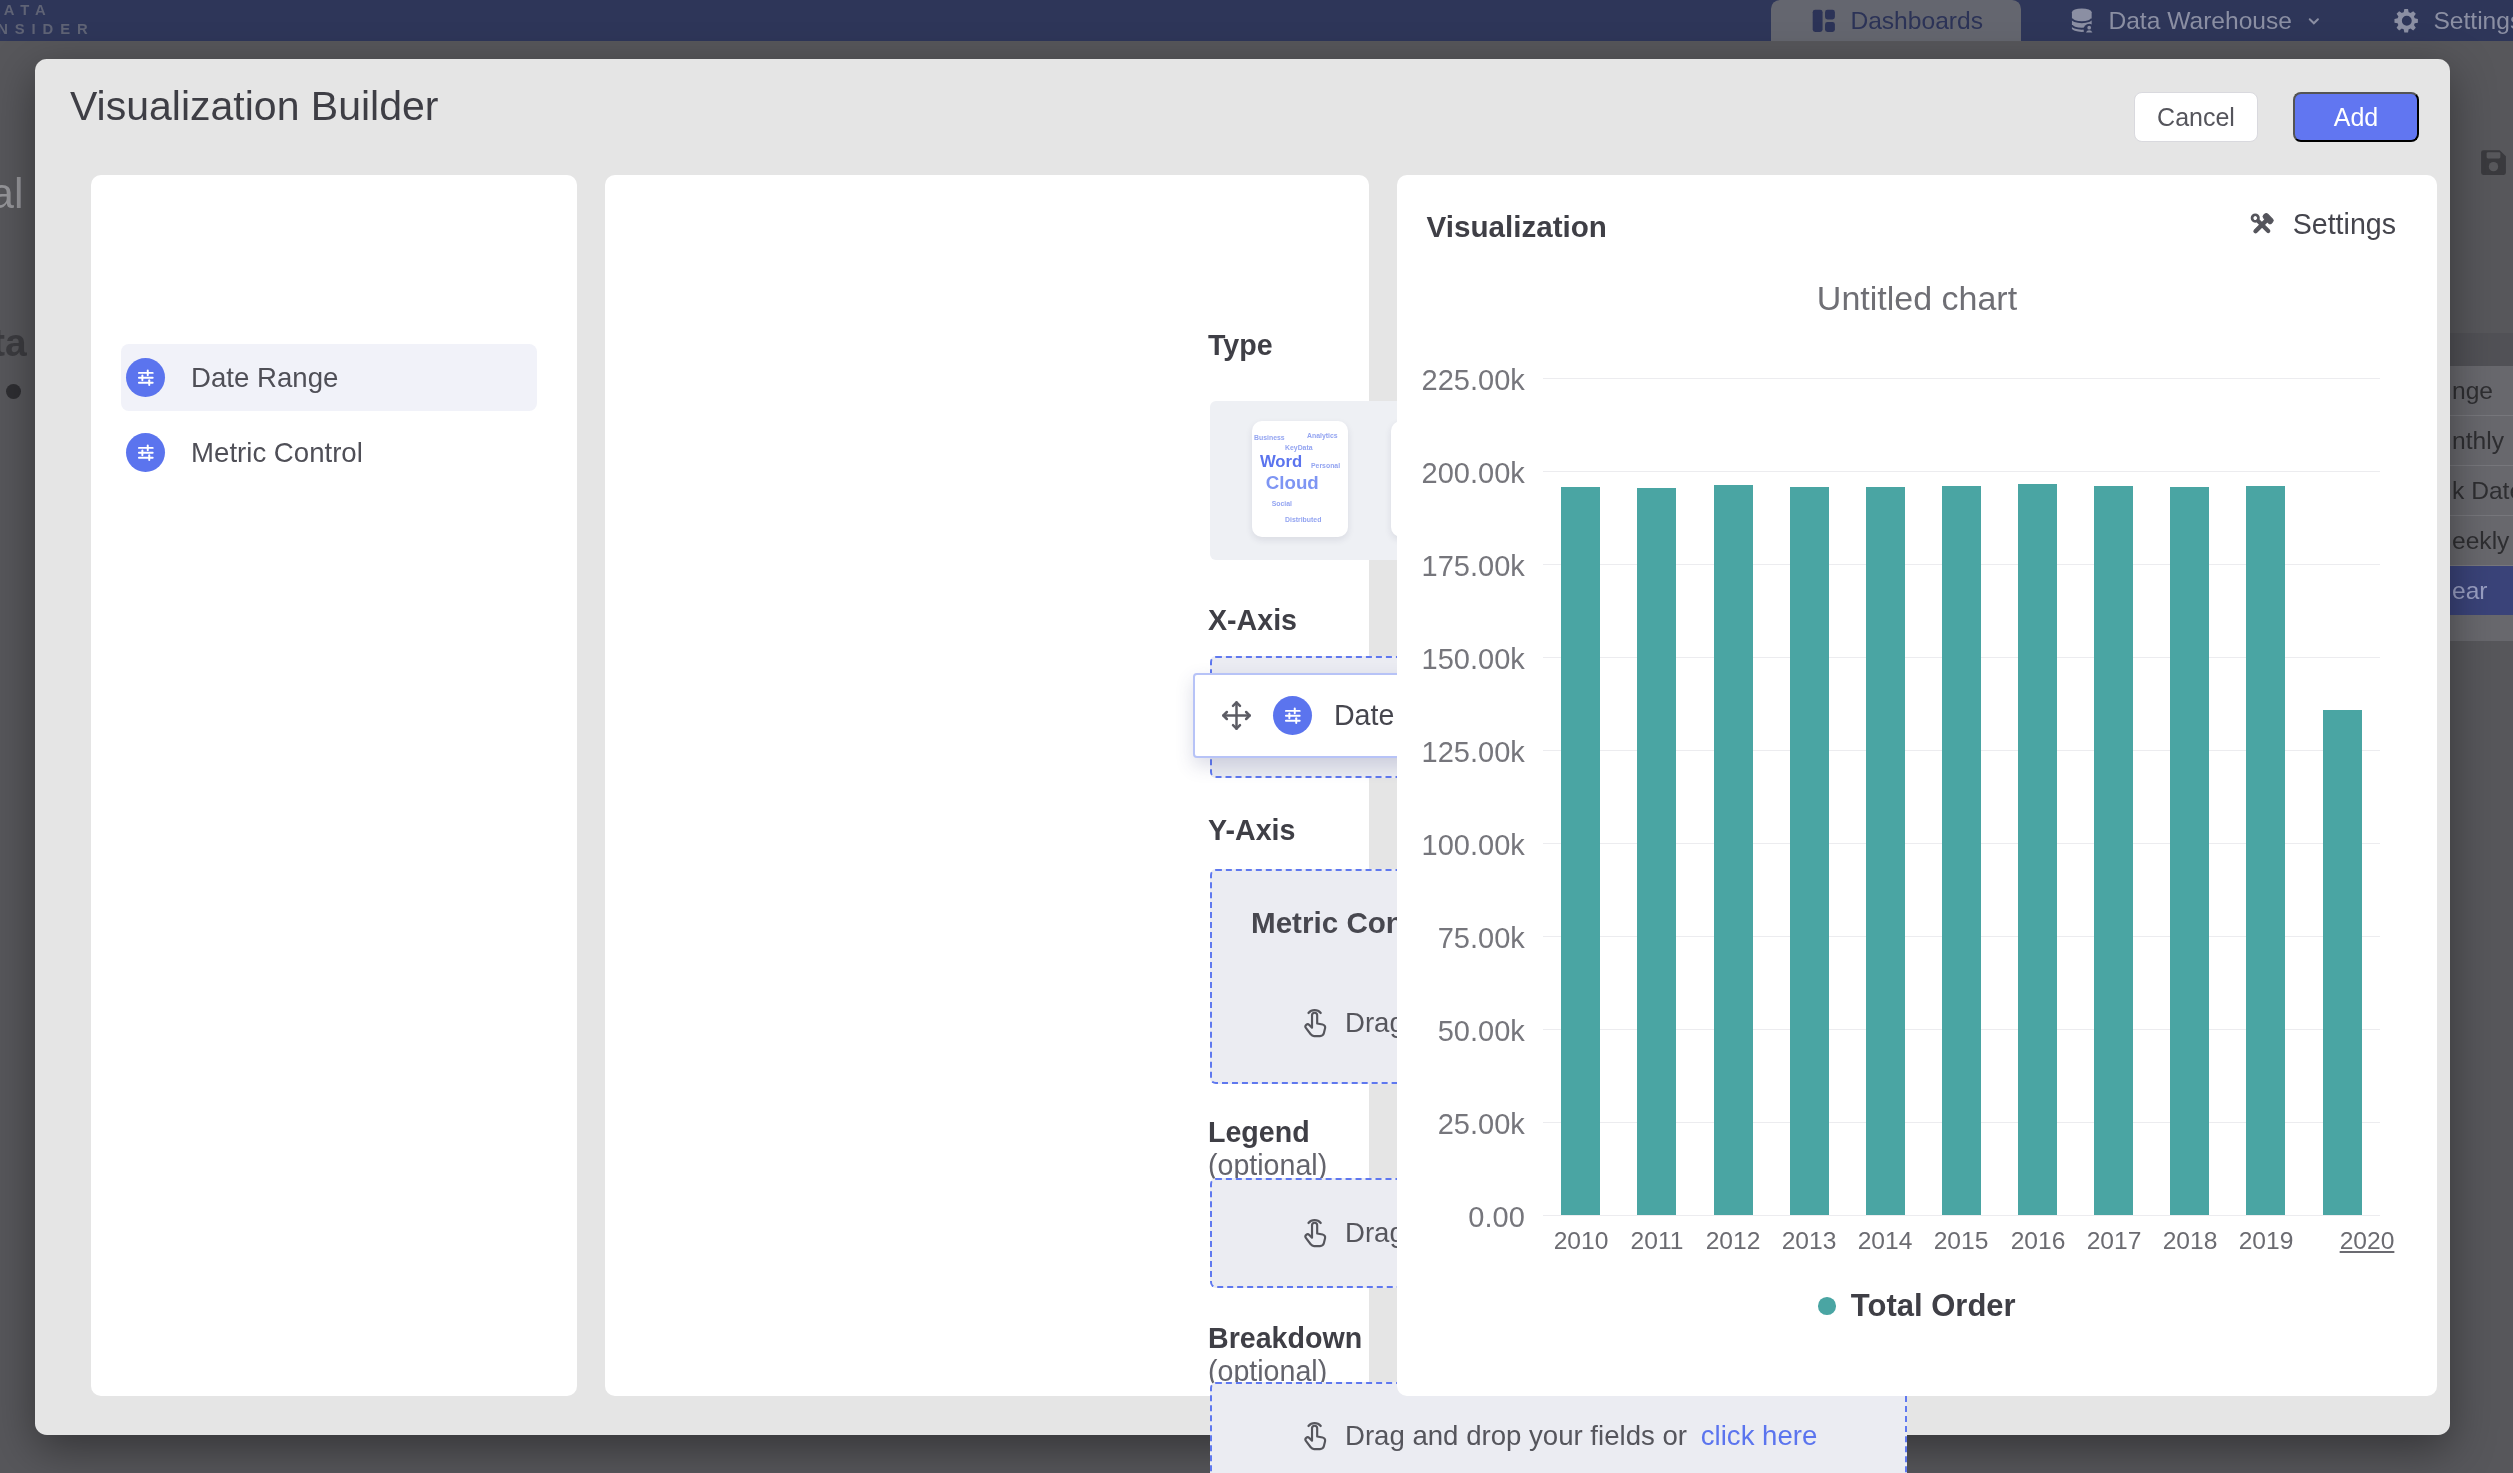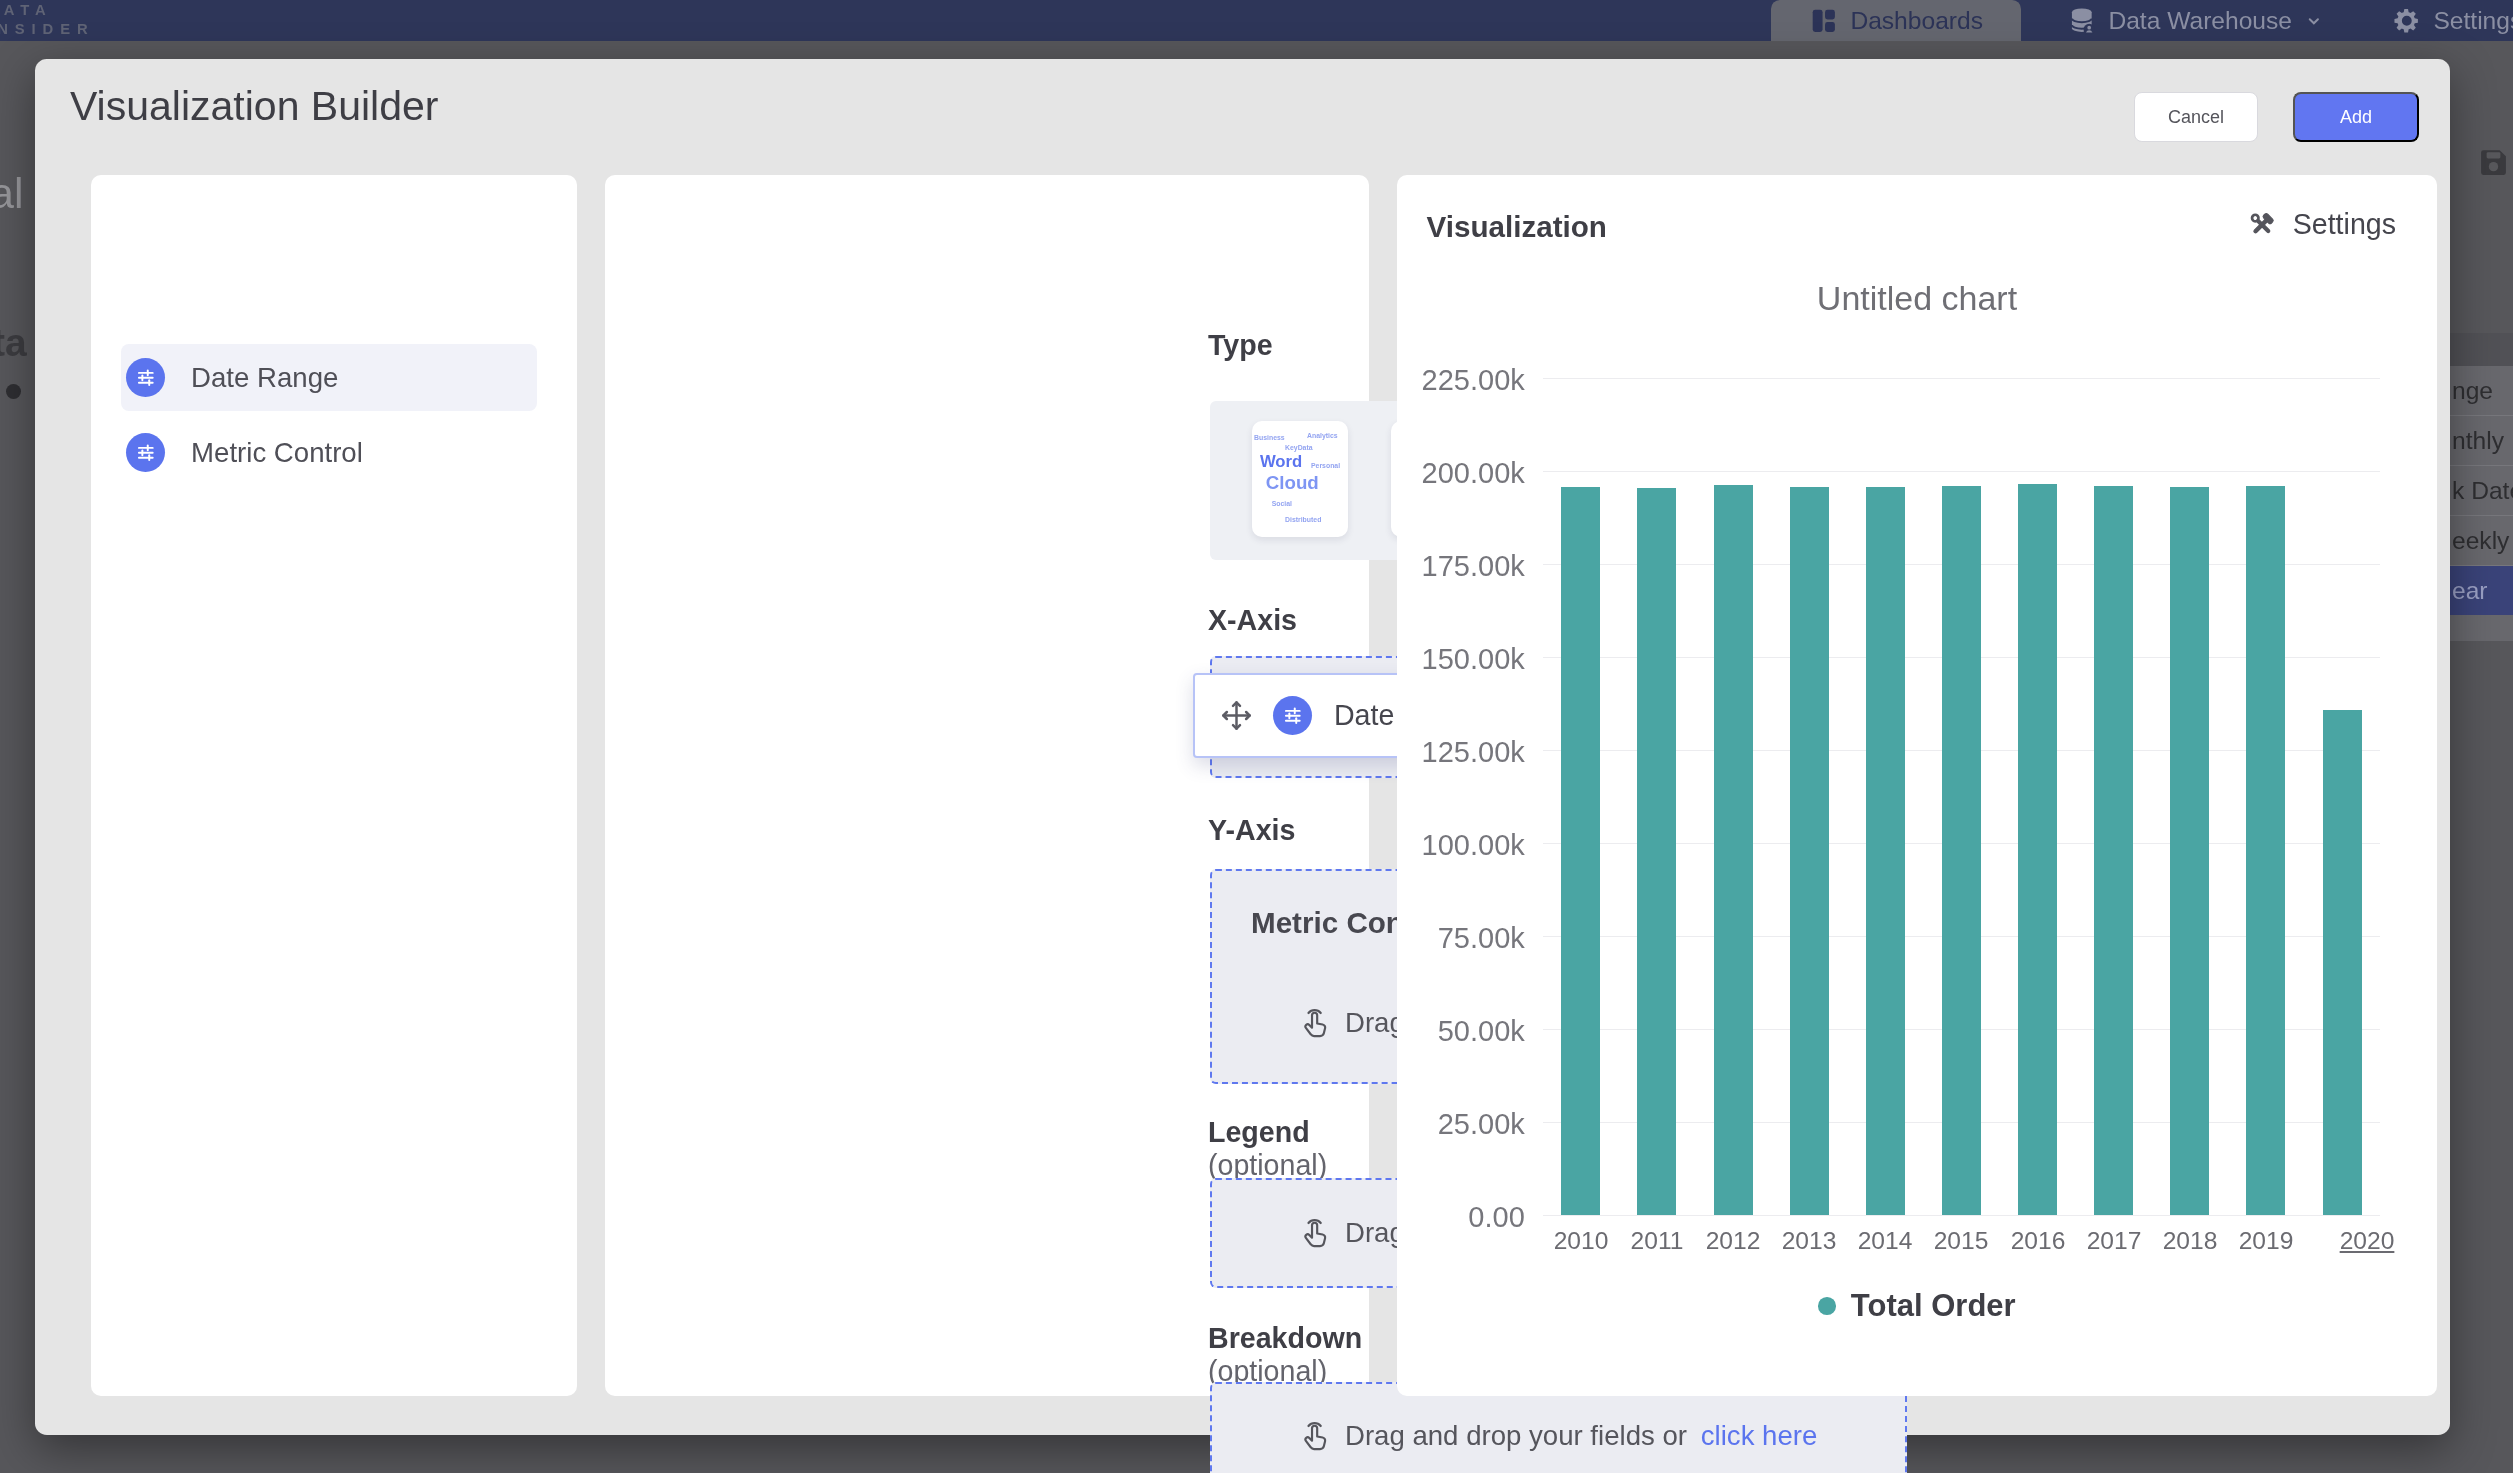--- a/index.html
+++ b/index.html
@@ -26,21 +26,21 @@
   .save-frag { position:absolute; left:2475px; top:146px; width:37px; height:33px; color:#3a3a3e; }
   .bg-list { position:absolute; left:2449px; top:333px; width:65px; overflow:hidden; }
   .bg-list-header { height:33px; background:#515156; }
   .bg-row { height:50px; background:#68686d; border-bottom:1px solid #77777c; color:#2e2e31; font-size:24.6px; display:flex; align-items:center; justify-content:flex-start; padding-left:3px; white-space:nowrap; overflow:hidden; }
   .bg-row.selected { background:#3a4379; color:#9aa0c4; border-bottom:none; height:49px; }
   .bg-row.empty { border-bottom:none; height:25.6px; }
 
   
   .modal { position:absolute; left:35px; top:47px; width:2415px; height:1376px; background:#e5e5e5; border-radius:11.8px; box-shadow:0 13.8px 45px rgba(0,0,0,.4);margin-top:12px; }
   .modal-title { position:absolute; left:35px; top:23.6px; font-size:41px; font-weight:500; color:#3e3e45; }
-  .btn { position:absolute; top:33px; height:50px; border-radius:7.9px; font-size:18px; display:flex; align-items:center; justify-content:center; }
+  .btn { position:absolute; top:33px; height:50px; border-radius:7.9px; font-size:25px; display:flex; align-items:center; justify-content:center; }
   .btn-cancel { left:2099px; width:124px; background:#ffffff; border:1px solid #d9d9de; color:#55555c; }
   .btn-add { left:2258px; width:126px; background:#6176f1; color:#ffffff; }
 
   .card { position:absolute; background:#ffffff; border-radius:9.9px; }
   .card-left { left:56px; top:116px; width:486px; height:1221px; }
   .card-mid { left:570px; top:116px; width:764px; height:1221px; }
   .card-right { left:1362px; top:116px; width:1040px; height:1221px; }
 
   
   .tabs { position:absolute; left:0; top:0; width:100%; height:81px; display:flex; }

